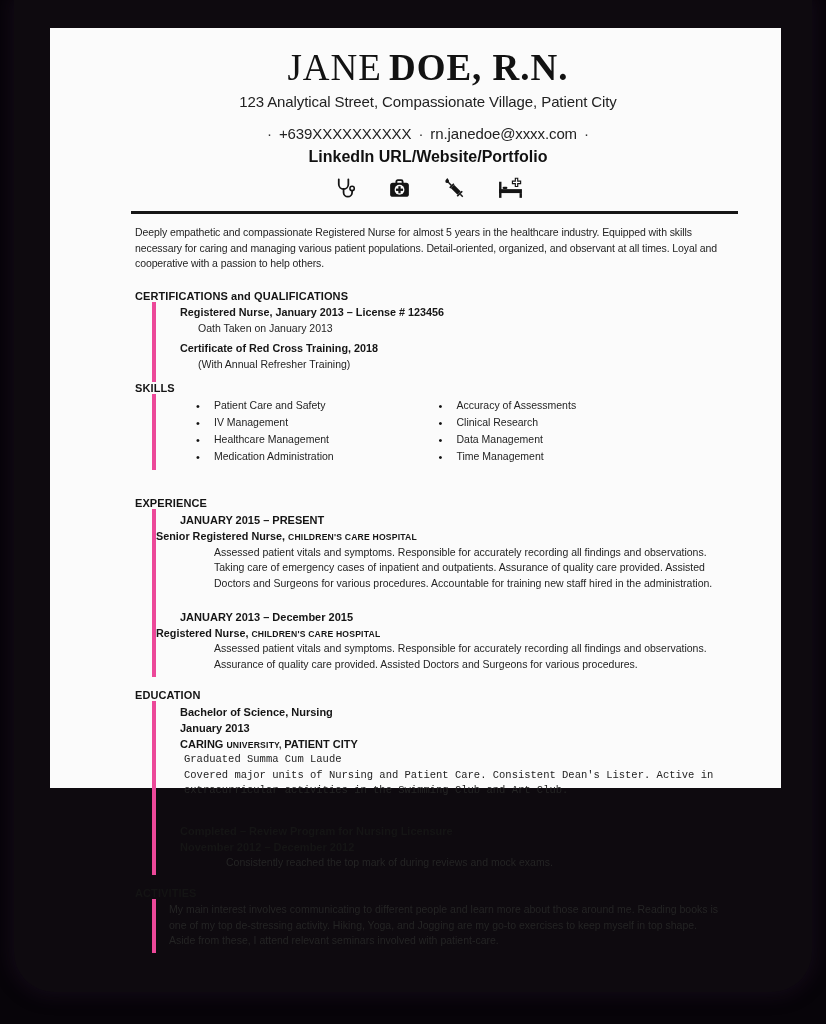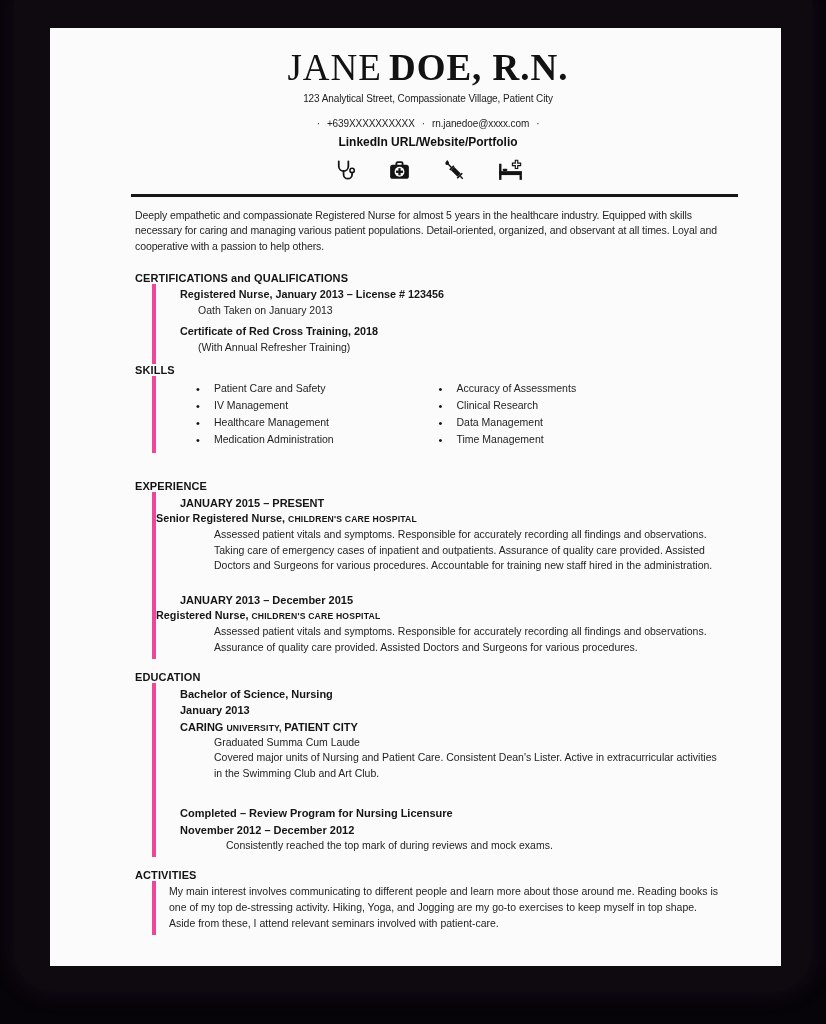--- a/index.html
+++ b/index.html
@@ -9,36 +9,36 @@
     background:#070409;
     font-family:"Liberation Sans", sans-serif;
     -webkit-font-smoothing:antialiased;
   }
   .frame {
     position:absolute; left:14px; top:0; width:798px; height:992px;
     background:#0e0a0f; border-radius:0 0 40px 40px;
     box-shadow:0 0 18px 4px rgba(40,20,45,.35);
   }
   .page {
-    position:absolute; left:50px; top:28px; width:731px; height:938px;
+    position:absolute; left:50px; top:28px; width:731px; height:760px;
     background:#fbfbfb; color:#1c1c1c;
     padding:12px 60px 0 85px;
   }
   
   .rheader { text-align:center; }
   .r-name {
     font-family:"Liberation Serif", serif;
     font-size:37px; font-weight:normal; letter-spacing:1px;
     color:#121212; margin:8px 0 3px; line-height:1.1;
   }
   .r-name .bold { font-weight:bold; margin-left:7px; }
-  .r-line { font-size:10px; color:#222; letter-spacing:-0.1px; line-height:1.35; }
+  .r-line { font-size:15px; color:#222; letter-spacing:-0.1px; line-height:1.35; }
   .r-contact { margin-top:12px; }
   .r-contact .dot { margin:0 7px; color:#333; }
-  .r-links { font-size:12px; font-weight:bold; margin-top:4px; color:#111; }
+  .r-links { font-size:16px; font-weight:bold; margin-top:4px; color:#111; }
   .icon-row { display:flex; justify-content:center; align-items:center; gap:30px; margin-top:9px; height:26px; }
   .icon-row svg { display:block; }
   .divider { height:3px; background:#161616; margin:10px -17px 0 -4px; }
   
   .summary { margin-top:11px; font-size:10.5px; line-height:1.48; color:#242424; letter-spacing:-0.1px; }
   .section { margin-top:0; }
   .section-title { font-size:11px; font-weight:bold; color:#141414; letter-spacing:0.1px; }
   .section-body {
     margin-left:17px; border-left:4px solid #ec4899;
     padding:3px 0 4px 0; font-size:10.5px; line-height:1.48; color:#242424;
@@ -56,21 +56,21 @@
     content:"•"; position:absolute; left:40px; top:0; font-size:11px; color:#111;
   }
   .skills-col.second .skill-item::before { left:0; }
   
   .job-dates, .edu-line { padding-left:24px; font-weight:bold; color:#151515; font-size:11px; }
   .job-roleline { }
   .role { font-weight:bold; font-size:10.8px; color:#151515; }
   .company { font-weight:bold; font-size:8.6px; text-transform:uppercase; color:#151515; letter-spacing:0.2px; }
   .job-desc { padding-left:58px; }
   .job + .job { margin-top:18px; }
-  .edu-sub { padding-left:58px; }
+  .edu-sub { padding-left:28px;font-family:Liberation Mono, monospace; }
   .school-small { font-size:8.6px; letter-spacing:0.2px; }
   .program { margin-top:24px; }
   .program-detail { padding-left:70px; }
   .activities-text { padding-left:13px; }
 </style>
 </head>
 <body>
 
 <div class="frame"></div>
 

